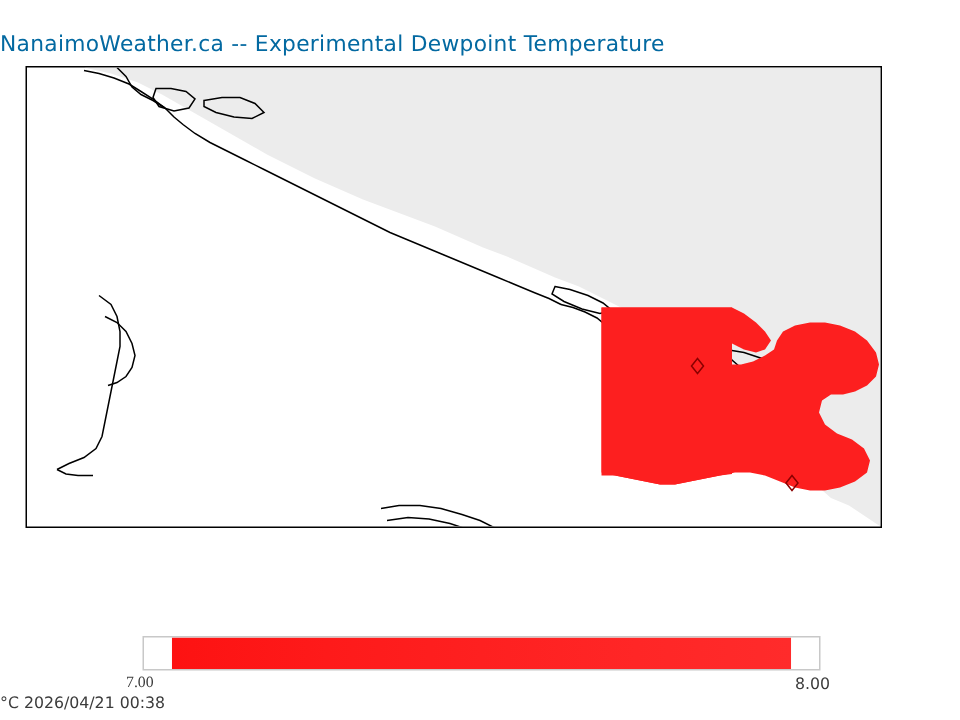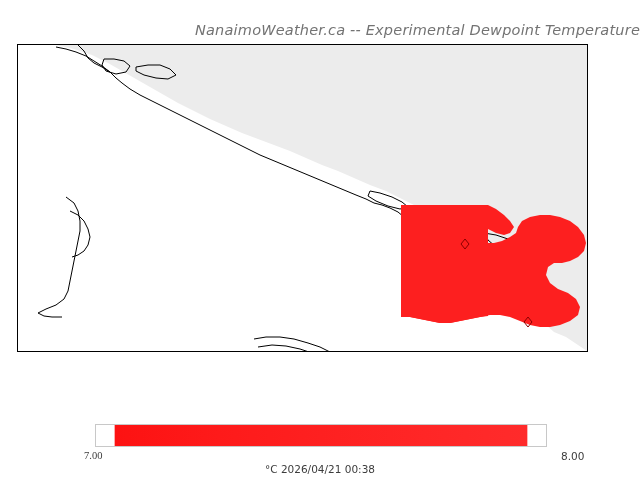--- a/index.html
+++ b/index.html
@@ -18,27 +18,26 @@
     position: relative;
     width: 640px;
     height: 480px;
     background: #ffffff;
   }
   .title {
     position: absolute;
     left: 0;
     top: 22px;
     width: 640px;
-    text-align: right;
+    text-align: left;
     font-size: 14.5px;
-    color: #737373;
+    color: #0369a1;
     letter-spacing: 0.2px;
     white-space: nowrap;
     font-family: "DejaVu Sans", sans-serif;
-    font-style: italic;
   }
   .map-frame {
     position: absolute;
     left: 17px;
     top: 44px;
     width: 571px;
     height: 308px;
     border: 1px solid #000000;
     background: #ffffff;
     overflow: hidden;
@@ -73,28 +72,26 @@
     color: #3c3c3c;
     font-family: Liberation Serif, serif;
   }
   .legend-label-right {
     position: absolute;
     left: 530px;
     top: 450px;
     font-size: 10.5px;
     color: #3c3c3c;
     font-family: "DejaVu Sans", sans-serif;
-    margin-left: 31px;
   }
   .legend-caption {
     position: absolute;
     left: 0;
     top: 463px;
     width: 640px;
-    text-align: center;
     font-size: 10.5px;
     color: #3c3c3c;
     font-family: "DejaVu Sans", sans-serif;
   }
 </style>
 </head>
 <body>
 
 <div id="page">
 

